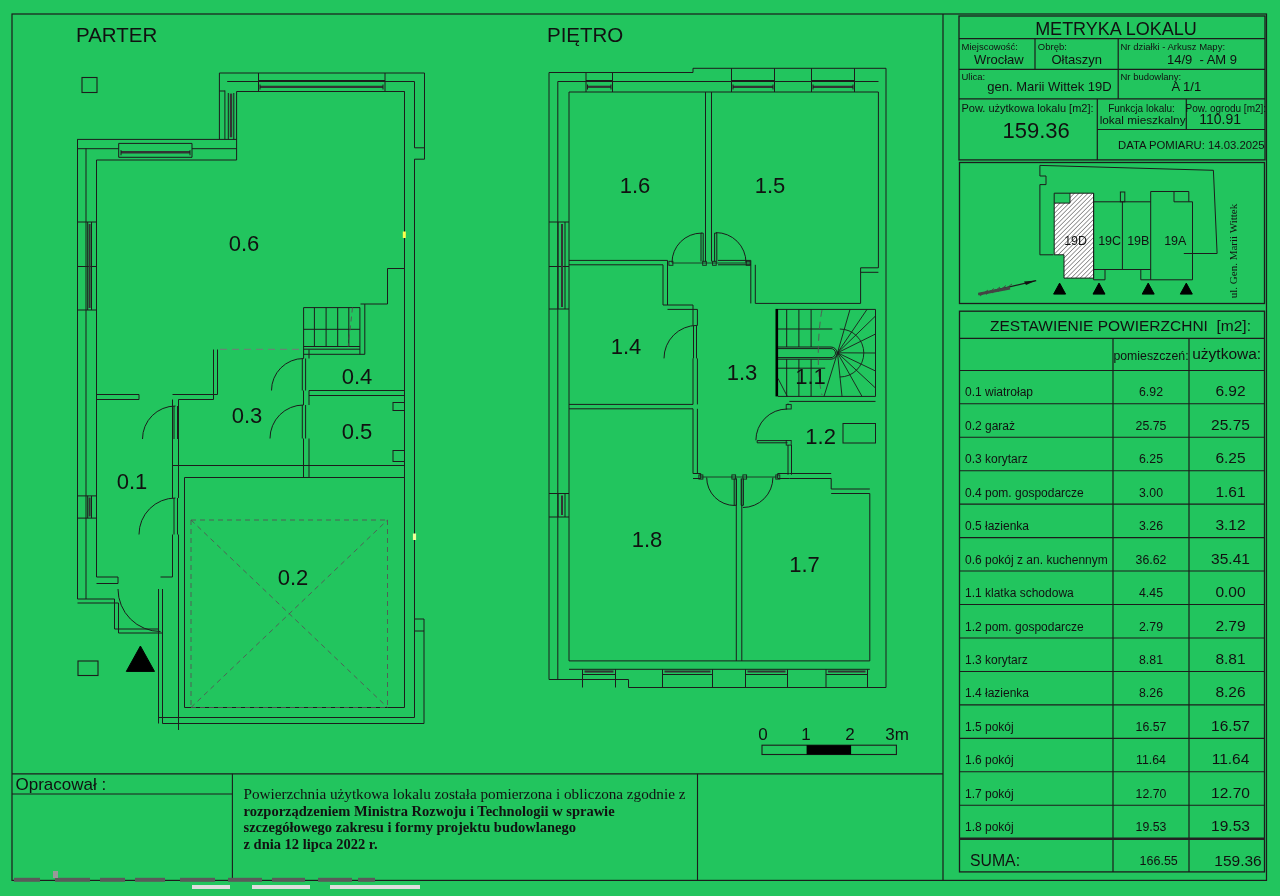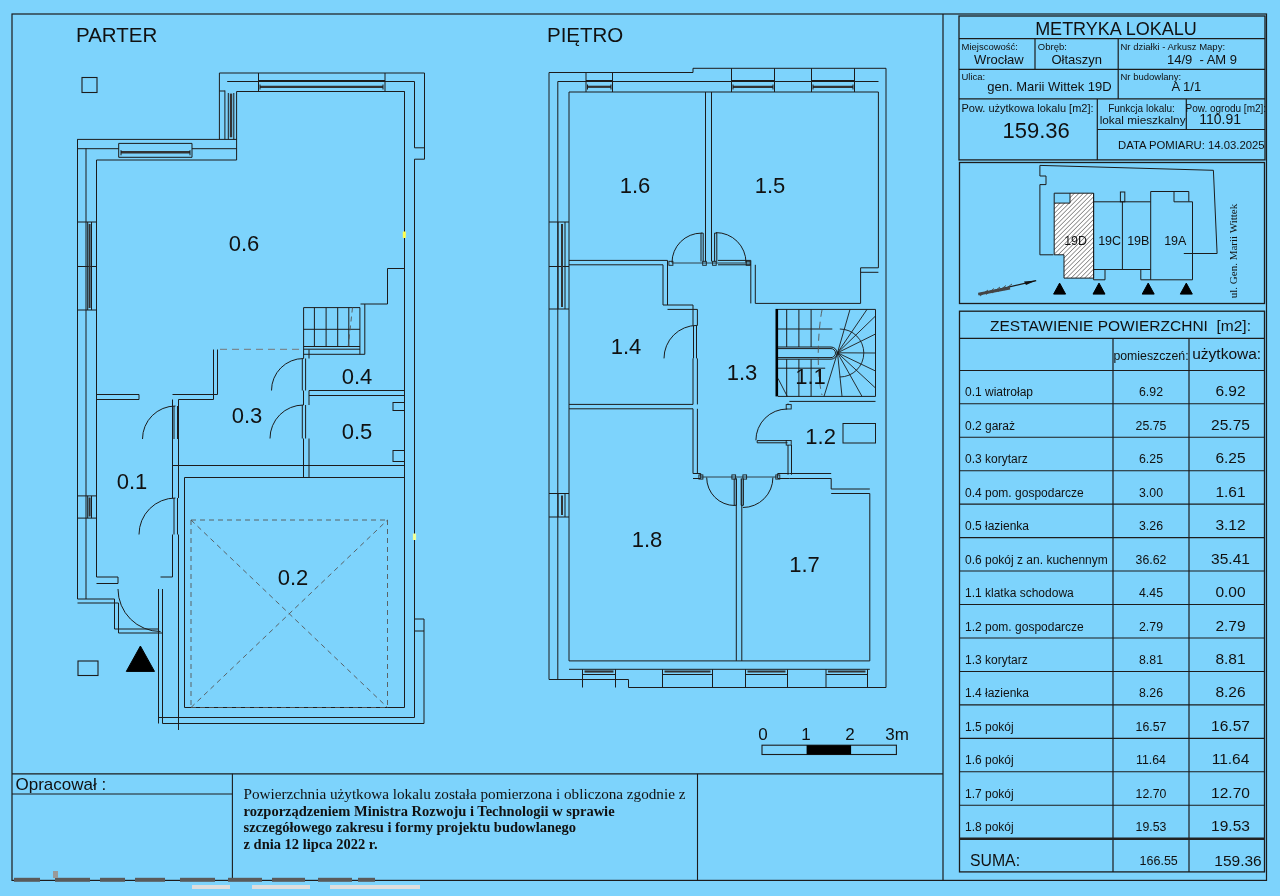--- a/index.html
+++ b/index.html
@@ -1,15 +1,15 @@
 <!DOCTYPE html>
 <html><head><meta charset="utf-8">
 <style>
 html,body{margin:0;padding:0;background:#fff;}
-#page{position:relative;width:1280px;height:896px;background:#7dd3fc;overflow:hidden;}
+#page{position:relative;width:1280px;height:896px;background:#22c55e;overflow:hidden;}
 text{white-space:pre;}
 </style></head>
 <body>
 <div id="page">
 <svg width="1280" height="896" viewBox="0 0 1280 896">
 <rect x="12" y="14" width="1254.5" height="866.4" stroke="#1c1c1c" stroke-width="1.2" fill="none"></rect>
 <line x1="943" y1="14" x2="943" y2="880.4" stroke="#1c1c1c" stroke-width="1.2"></line>
 <text x="76" y="42" font-family="Liberation Sans, sans-serif" font-size="20.5px" font-weight="normal" text-anchor="start" fill="#111">PARTER</text>
 <rect x="82" y="77.5" width="15" height="15" stroke="#1c1c1c" stroke-width="1.1" fill="none"></rect>
 <line x1="219.4" y1="73" x2="424.5" y2="73" stroke="#1c1c1c" stroke-width="1.0"></line>

